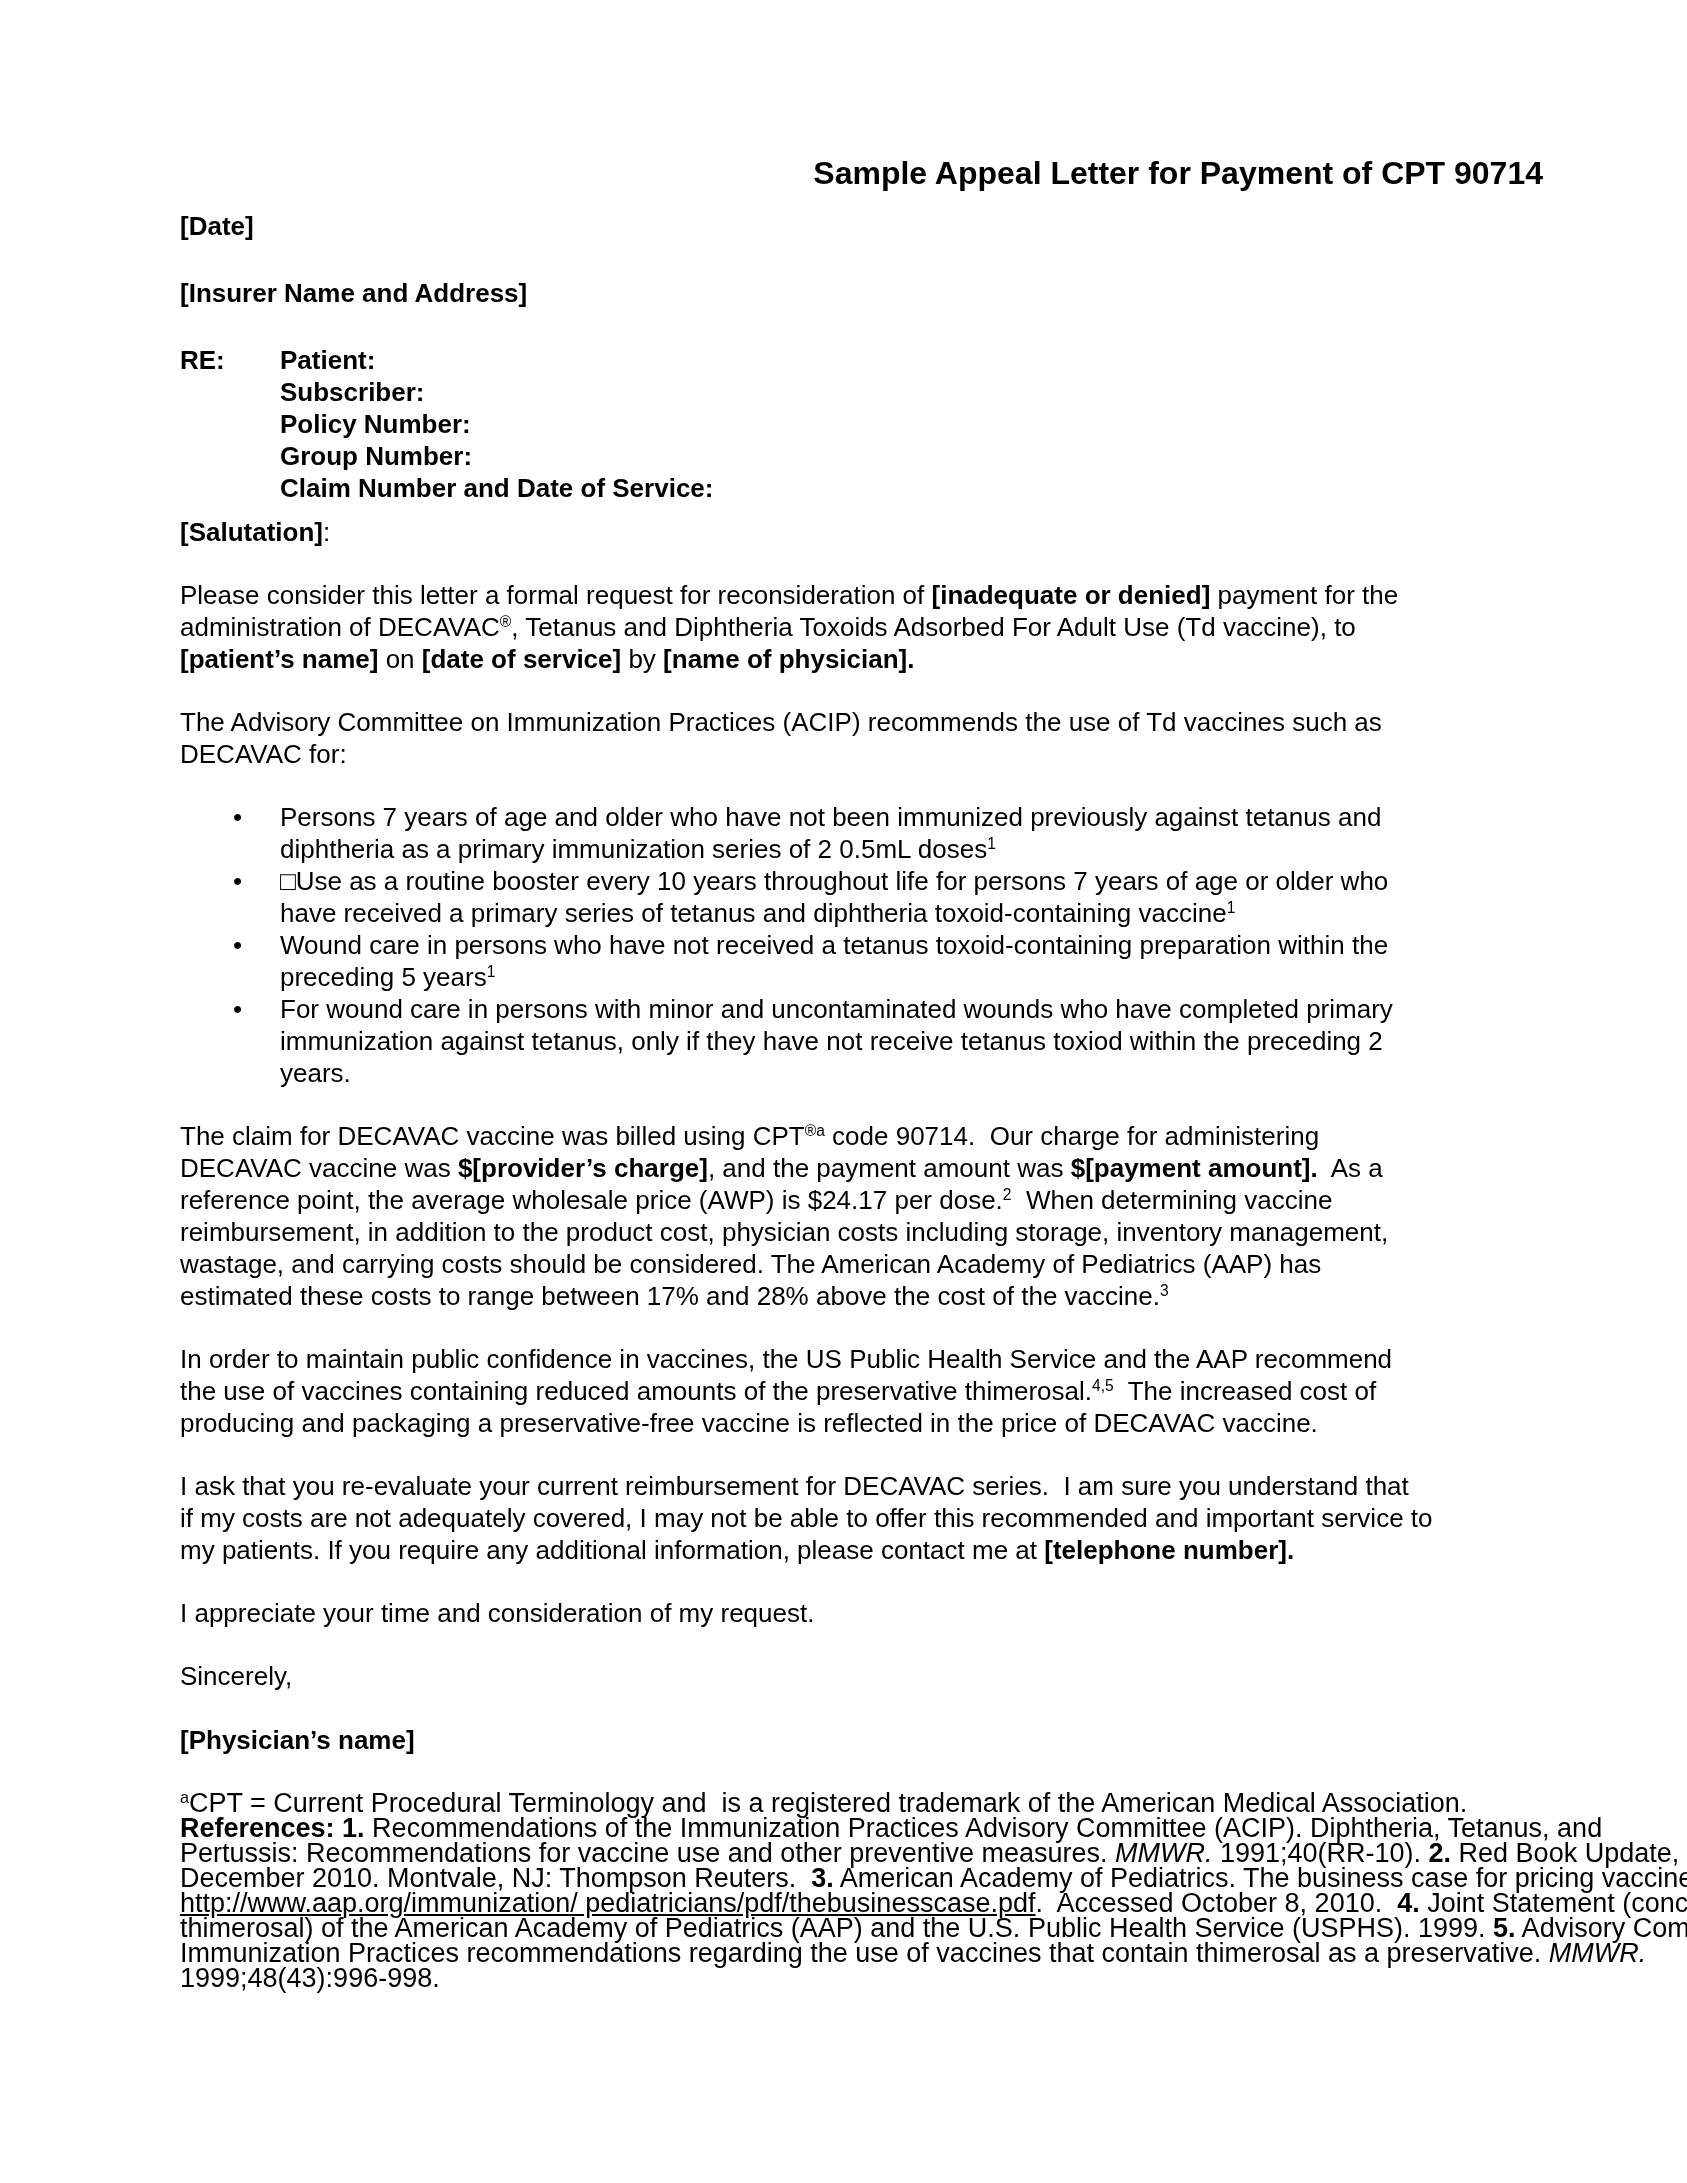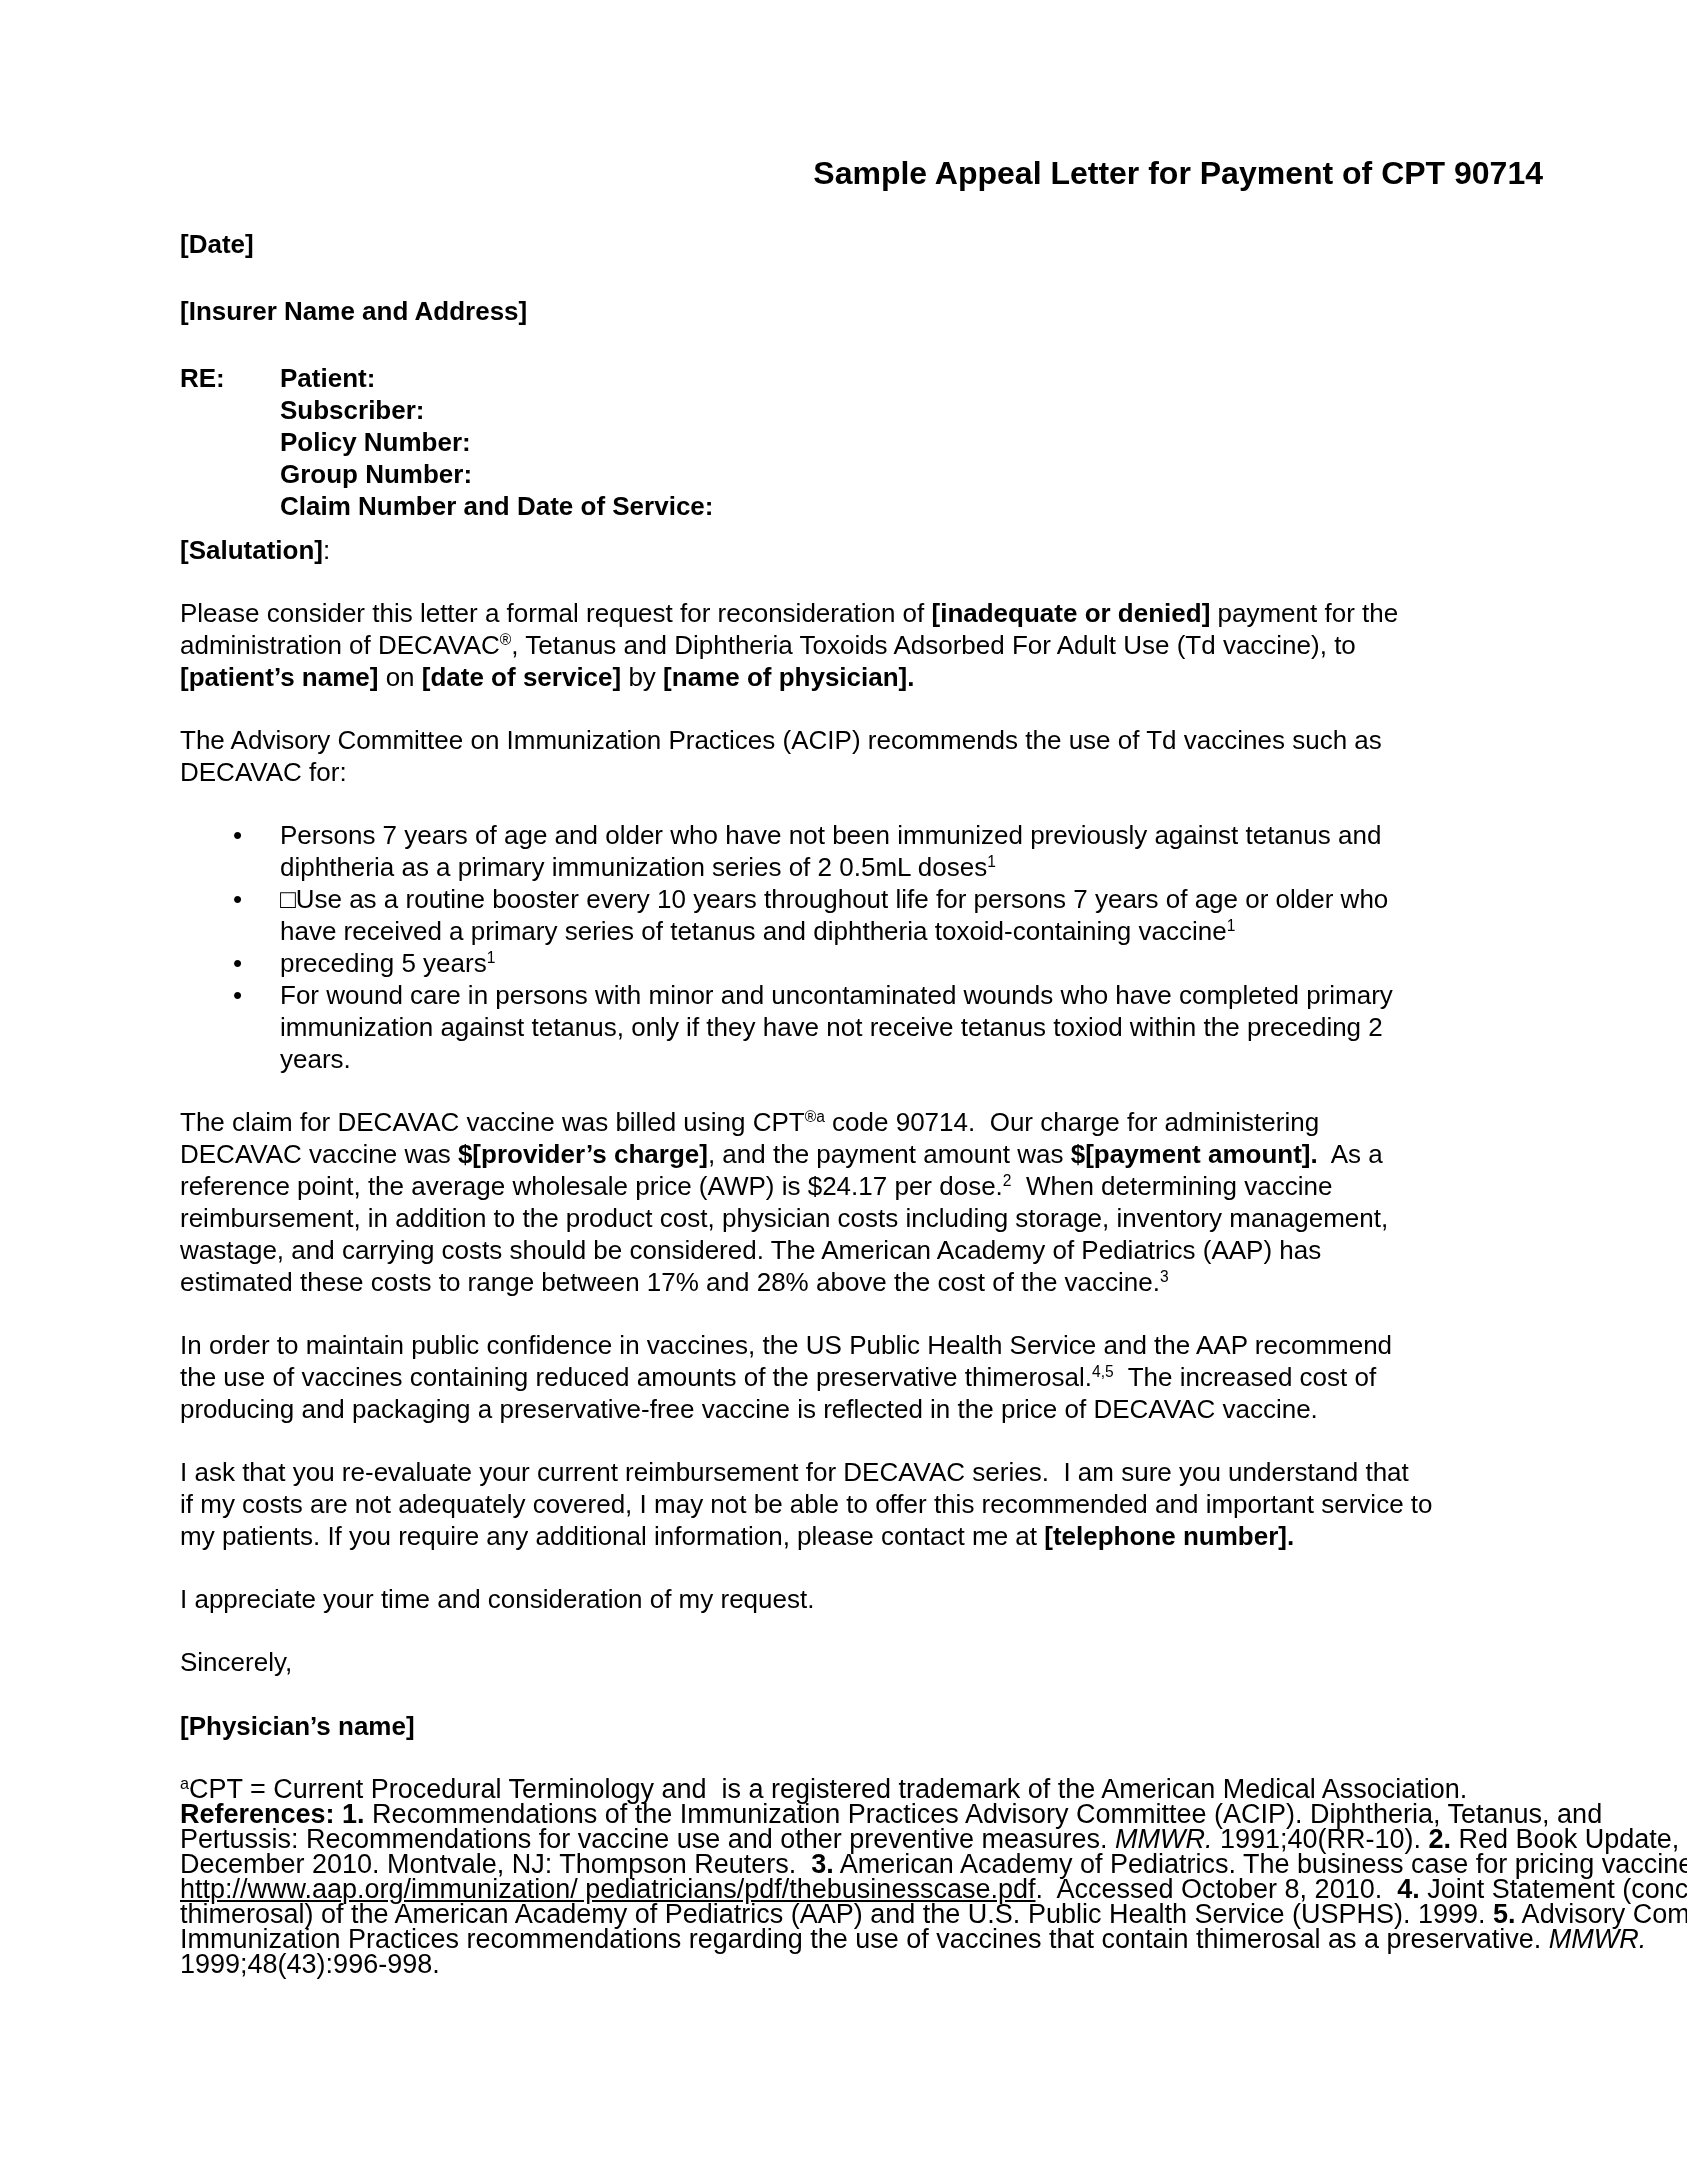--- a/index.html
+++ b/index.html
@@ -8,21 +8,21 @@
   .content{position:absolute;left:180px;top:0;width:1363px;}
   .title{margin:155px 0 0 0;text-align:right;font-weight:bold;font-size:32px;line-height:37px;white-space:pre;}
   .body-text{font-size:26px;line-height:32px;}
   .small-text{font-size:27px;line-height:25px;}
   .bold{font-weight:bold;}
   .b{font-weight:bold;}
   .i{font-style:italic;}
   .u{text-decoration:underline;}
   .tline{white-space:pre;}
   sup{font-size:0.6em;vertical-align:baseline;position:relative;top:-0.55em;line-height:0;}
-  .mt-date{margin-top:36px;}
+  .mt-date{margin-top:18px;}
   .mt-insurer{margin-top:35px;}
   .mt-re{margin-top:35px;}
   .mt-salutation{margin-top:12px;}
   .mt-p{margin-top:31px;}
   .mt-p2{margin-top:31px;}
   .mt-bullets{margin-top:31px;}
   .mt-physician{margin-top:32px;}
   .mt-footnote{margin-top:35px;}
   .mt-references{}
   .re-block{display:flex;}
@@ -80,20 +80,21 @@
       <div class="bullet">
         <span class="marker">•</span>
         <div class="bcontent">
             <div class="tline"><span>□Use as a routine booster every 10 years throughout life for persons 7 years of age or older who</span></div>
             <div class="tline"><span>have received a primary series of tetanus and diphtheria toxoid-containing vaccine</span><sup>1</sup></div>
           </div>
       </div>
       <div class="bullet">
         <span class="marker">•</span>
         <div class="bcontent">
+            <div class="tline"><span>Wound care in persons who have not received a tetanus toxoid-containing preparation within the</span></div>
             <div class="tline"><span>preceding 5 years</span><sup>1</sup></div>
           </div>
       </div>
       <div class="bullet">
         <span class="marker">•</span>
         <div class="bcontent">
             <div class="tline"><span>For wound care in persons with minor and uncontaminated wounds who have completed primary</span></div>
             <div class="tline"><span>immunization against tetanus, only if they have not receive tetanus toxiod within the preceding 2</span></div>
             <div class="tline"><span>years.</span></div>
           </div>

